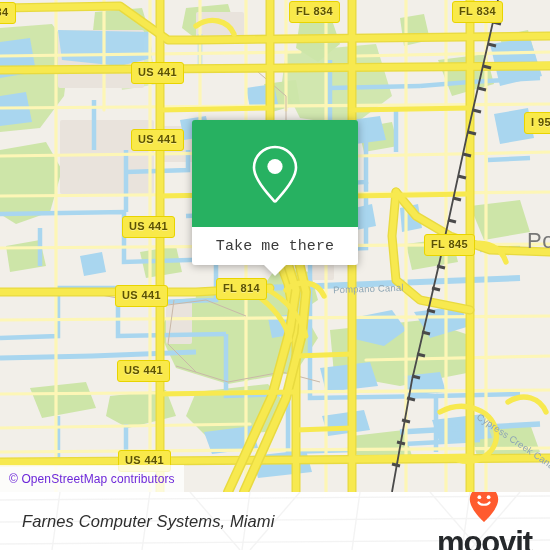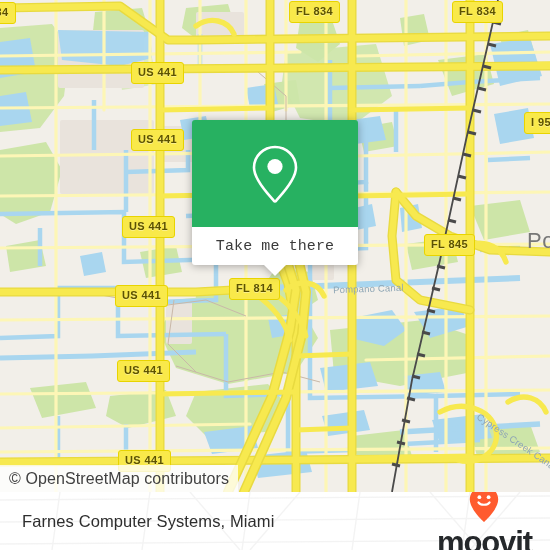--- a/index.html
+++ b/index.html
@@ -67,22 +67,22 @@
   
   .attribution {
     position: absolute;
     left: 0;
     top: 465px;
     height: 27px;
     display: flex;
     align-items: center;
     padding: 0 9px 0 9px;
     background: rgba(255,255,255,.78);
-    font-size: 16px;
-    color: #404040;
+    font-size: 12px;
+    color: #6d28d9;
     letter-spacing: .1px;
     white-space: nowrap;
   }
 
   
   .popup {
     position: absolute;
     left: 192px;
     top: 120px;
     width: 166px;
@@ -145,20 +145,21 @@
     opacity: .30;
     pointer-events: none;
   }
   .footer-title {
     position: relative;
     font-size: 16.5px;
     color: #2e2e2e;
     letter-spacing: .1px;
     white-space: nowrap;
     z-index: 2;
+    font-style: italic;
   }
   .brand {
     position: relative;
     display: flex;
     align-items: center;
     gap: 4px;
     z-index: 2;
     flex-direction: column;
   }
   .brand-mark svg { display:block; }
@@ -427,21 +428,21 @@
 
     <div>
       <div class="shield" style="left:-18px;top:2px;">834</div>
       <div class="shield" style="left:289px;top:1px;">FL 834</div>
       <div class="shield" style="left:452px;top:1px;">FL 834</div>
       <div class="shield" style="left:131px;top:62px;">US 441</div>
       <div class="shield" style="left:524px;top:112px;">I 95</div>
       <div class="shield" style="left:131px;top:129px;">US 441</div>
       <div class="shield" style="left:122px;top:216px;">US 441</div>
       <div class="shield" style="left:424px;top:234px;">FL 845</div>
-      <div class="shield" style="left:229px;top:278px;">FL 814</div>
+      <div class="shield" style="left:216px;top:278px;">FL 814</div>
       <div class="shield" style="left:115px;top:285px;">US 441</div>
       <div class="shield" style="left:117px;top:360px;">US 441</div>
       <div class="shield" style="left:118px;top:450px;">US 441</div>
     </div>
 
     <div class="place-label city-label" style="left:527px;top:228px;">Po</div>
 
     <div class="place-label water-label" style="left:333px;top:283px;transform:rotate(-2deg);">Pompano Canal</div>
 
     <div class="place-label water-label" style="left:478px;top:410px;transform:rotate(34deg);transform-origin:left center;">Cypress Creek Canal</div>

